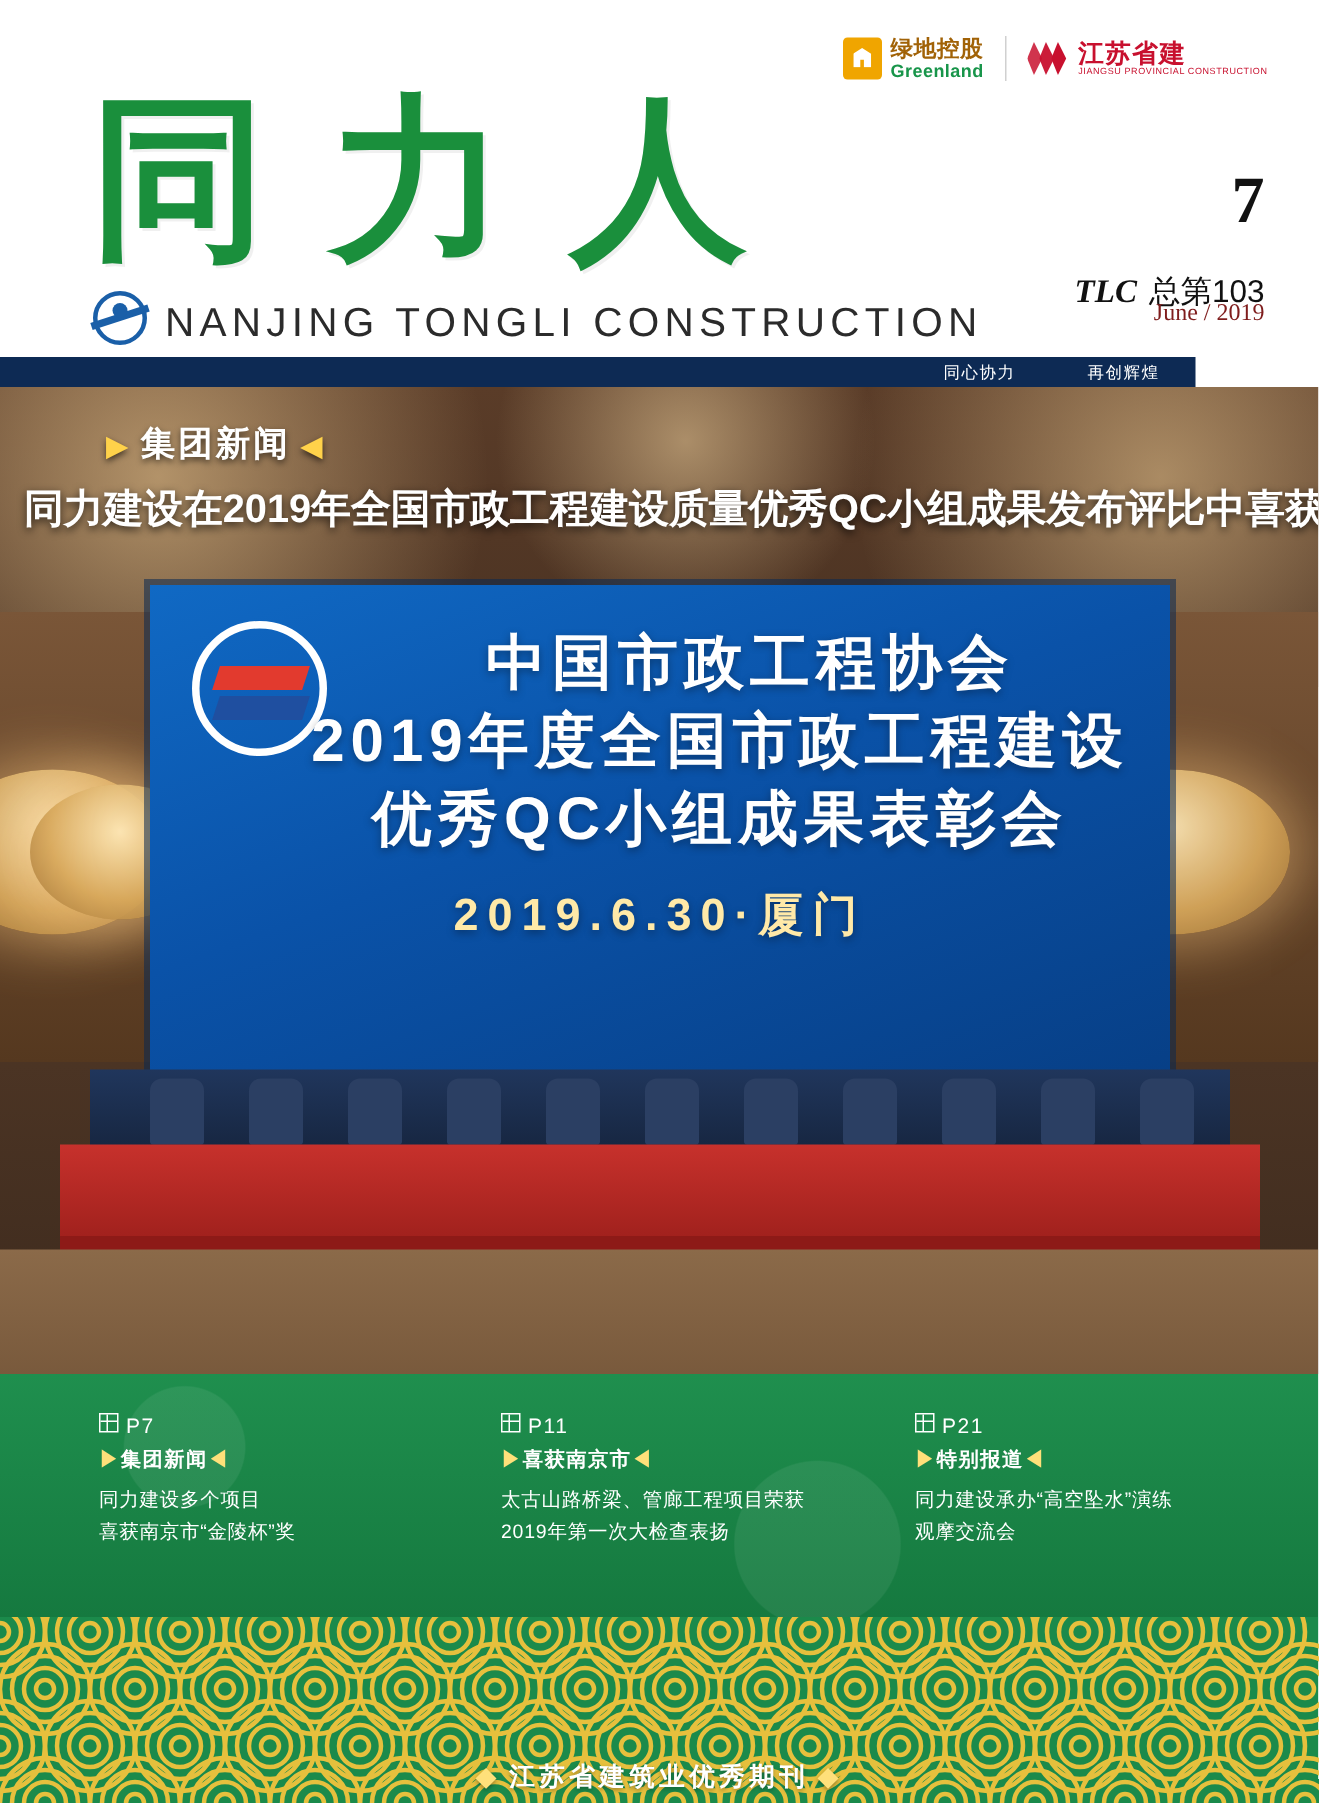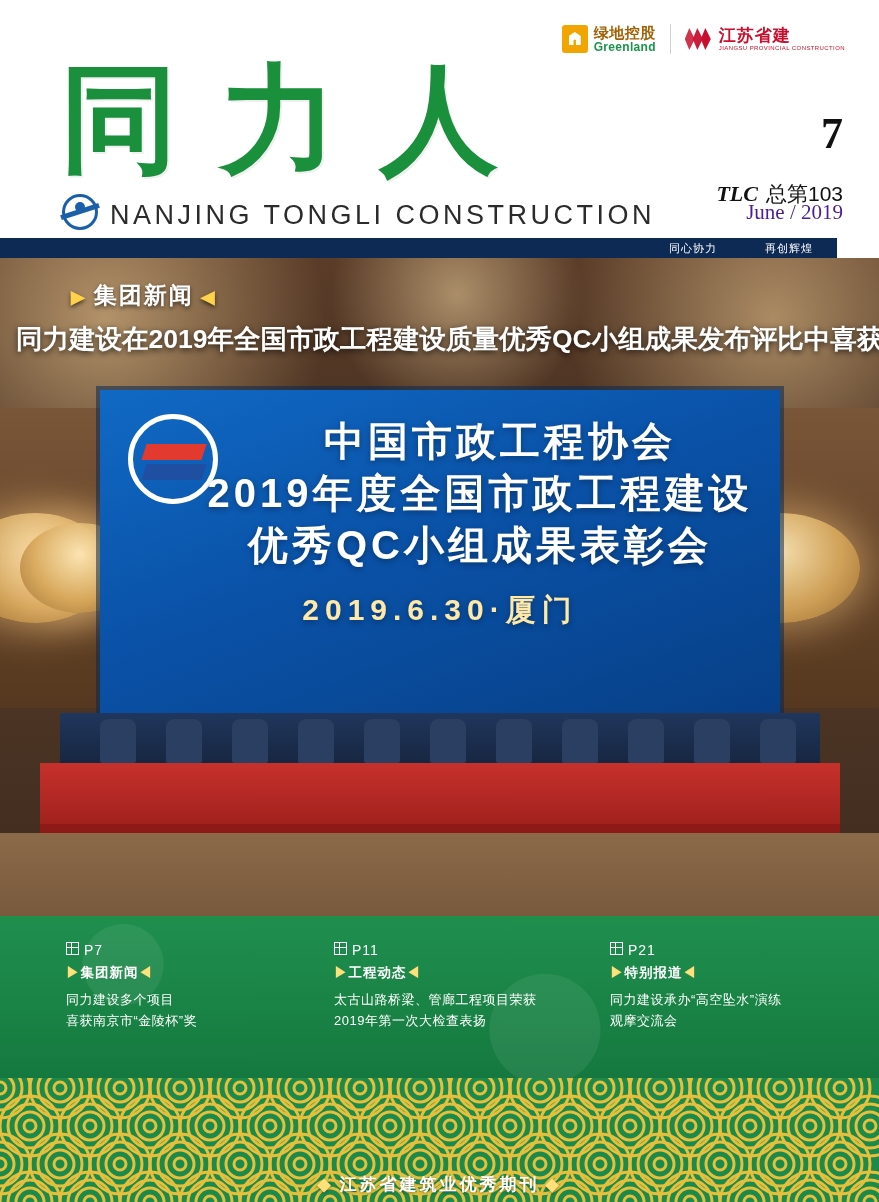--- a/index.html
+++ b/index.html
@@ -59,24 +59,24 @@
     white-space:nowrap;
   }
 
   .issue-no {
     position:absolute; right:36px; top:108px;
     font-size:44px; font-weight:bold; color:#111; font-family:"Liberation Serif", serif;
   }
   .issue-line2 { position:absolute; right:36px; top:180px; white-space:nowrap; text-align:right; }
   .issue-tlc { font-family:"Liberation Serif", serif; font-style:italic; font-weight:bold; font-size:22px; color:#111; }
   .issue-total { font-size:21px; color:#111; margin-left:8px; }
-  .issue-line3 { position:absolute; right:36px; top:200px; font-size:21px; color:#4c1d95; font-family:"Liberation Serif", serif; white-space:nowrap; }
-
-  
-  .slogan-bar { position:absolute; left:0; top:238px; width:797px; height:20px; background:#0d2a54;padding-left:40px; }
+  .issue-line3 { position:absolute; right:36px; top:200px; font-size:16px; color:#7f1d1d; font-family:"Liberation Serif", serif; white-space:nowrap; }
+
+  
+  .slogan-bar { position:absolute; left:0; top:238px; width:797px; height:20px; background:#0d2a54; }
   .slogan-bar .s { position:absolute; top:3px; color:#ffffff; font-size:11px; letter-spacing:1px; }
   .slogan-1 { right:120px; }
   .slogan-2 { right:24px;text-align:center; }
 
   
   .cover { position:absolute; left:0; top:258px; width:879px; height:658px; overflow:hidden;
            background:linear-gradient(#6a4a33,#3d2a1d); }
 
   
   .ceiling { position:absolute; left:0; top:0; width:879px; height:200px;
@@ -288,21 +288,21 @@
 
     <div class="teaser-col tc1">
       <div class="tpage"><span class="sq"></span><span>P7</span></div>
       <div class="tcat"><span class="ar">▶</span><span>集团新闻</span><span class="ar">◀</span></div>
       <div class="tline">同力建设多个项目</div>
       <div class="tline">喜获南京市“金陵杯”奖</div>
     </div>
 
     <div class="teaser-col tc2">
       <div class="tpage"><span class="sq"></span><span>P11</span></div>
-      <div class="tcat"><span class="ar">▶</span><span>工程动态</span><span class="ar">◀</span></div>
+      <div class="tcat"><span class="ar">▶</span><span>喜获南京市</span><span class="ar">◀</span></div>
       <div class="tline">太古山路桥梁、管廊工程项目荣获</div>
       <div class="tline">2019年第一次大检查表扬</div>
     </div>
 
     <div class="teaser-col tc3">
       <div class="tpage"><span class="sq"></span><span>P21</span></div>
       <div class="tcat"><span class="ar">▶</span><span>特别报道</span><span class="ar">◀</span></div>
       <div class="tline">同力建设承办“高空坠水”演练</div>
       <div class="tline">观摩交流会</div>
     </div>

